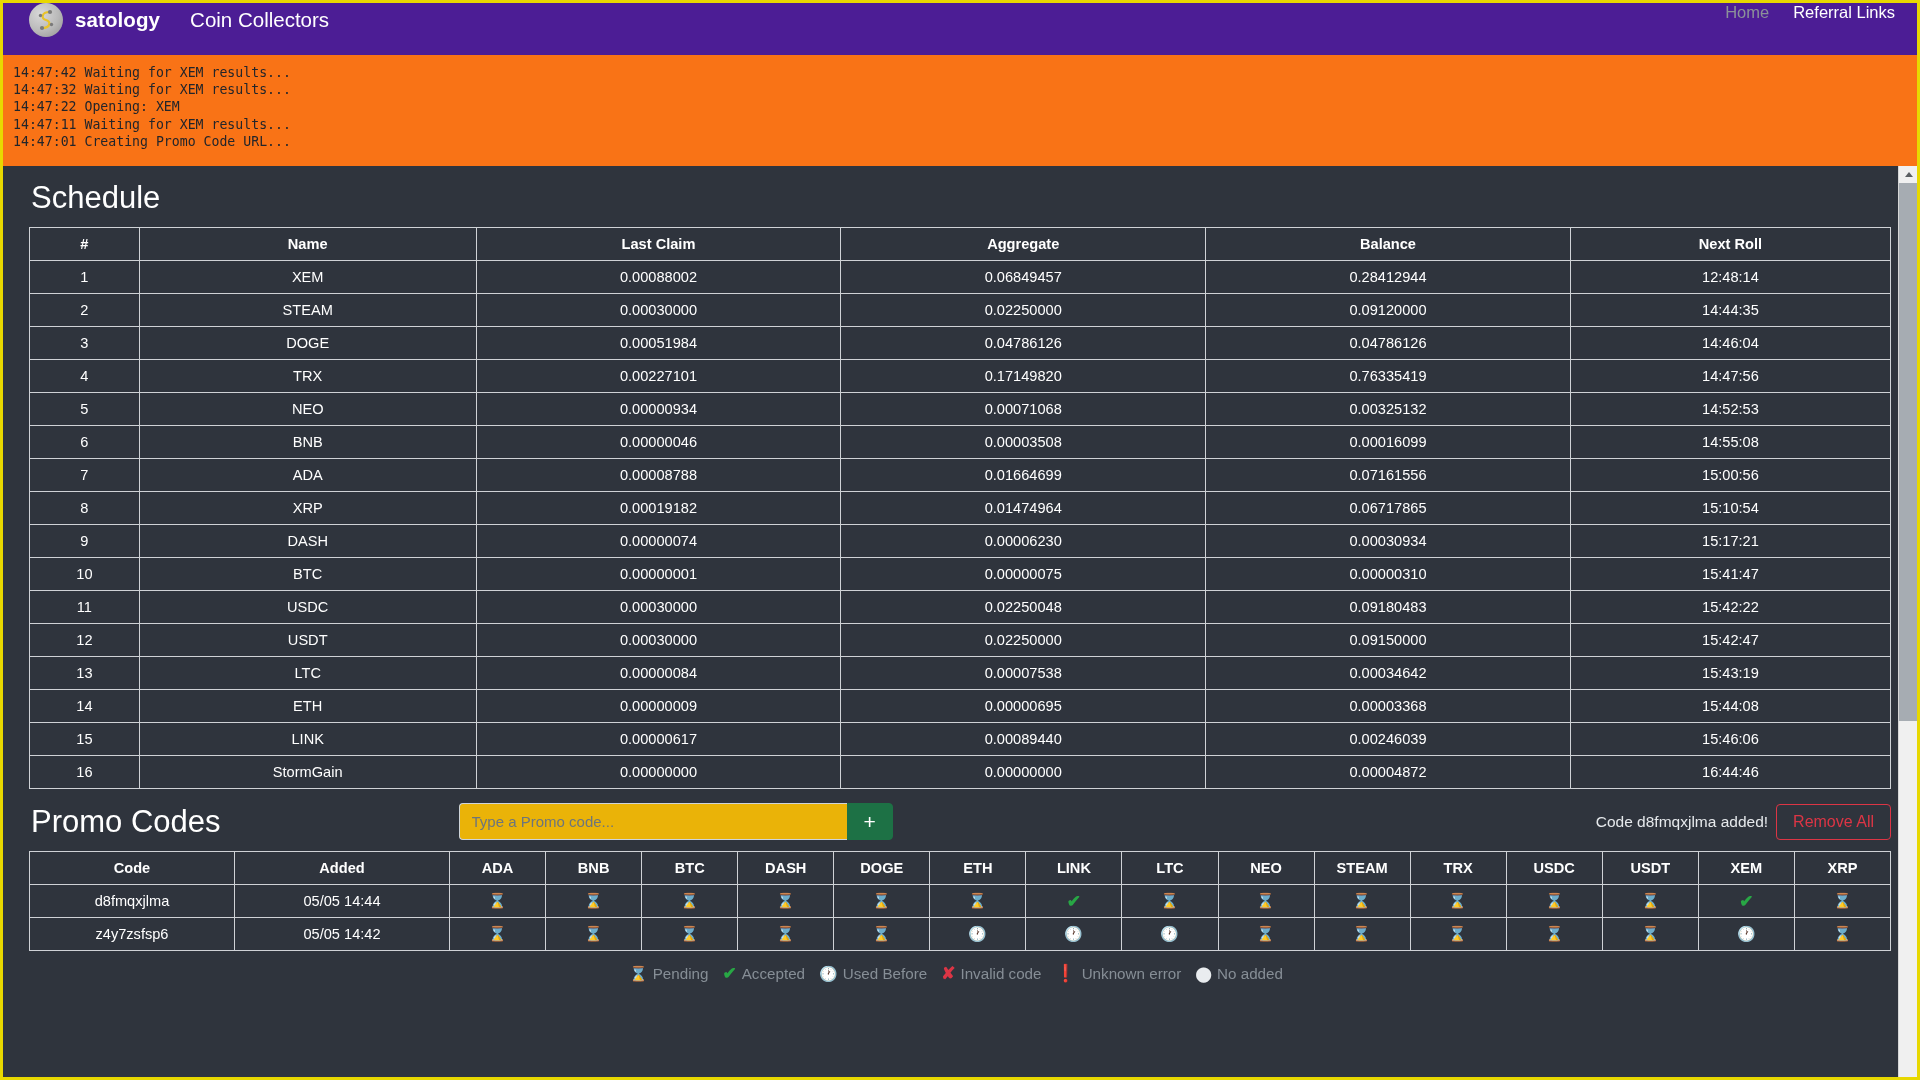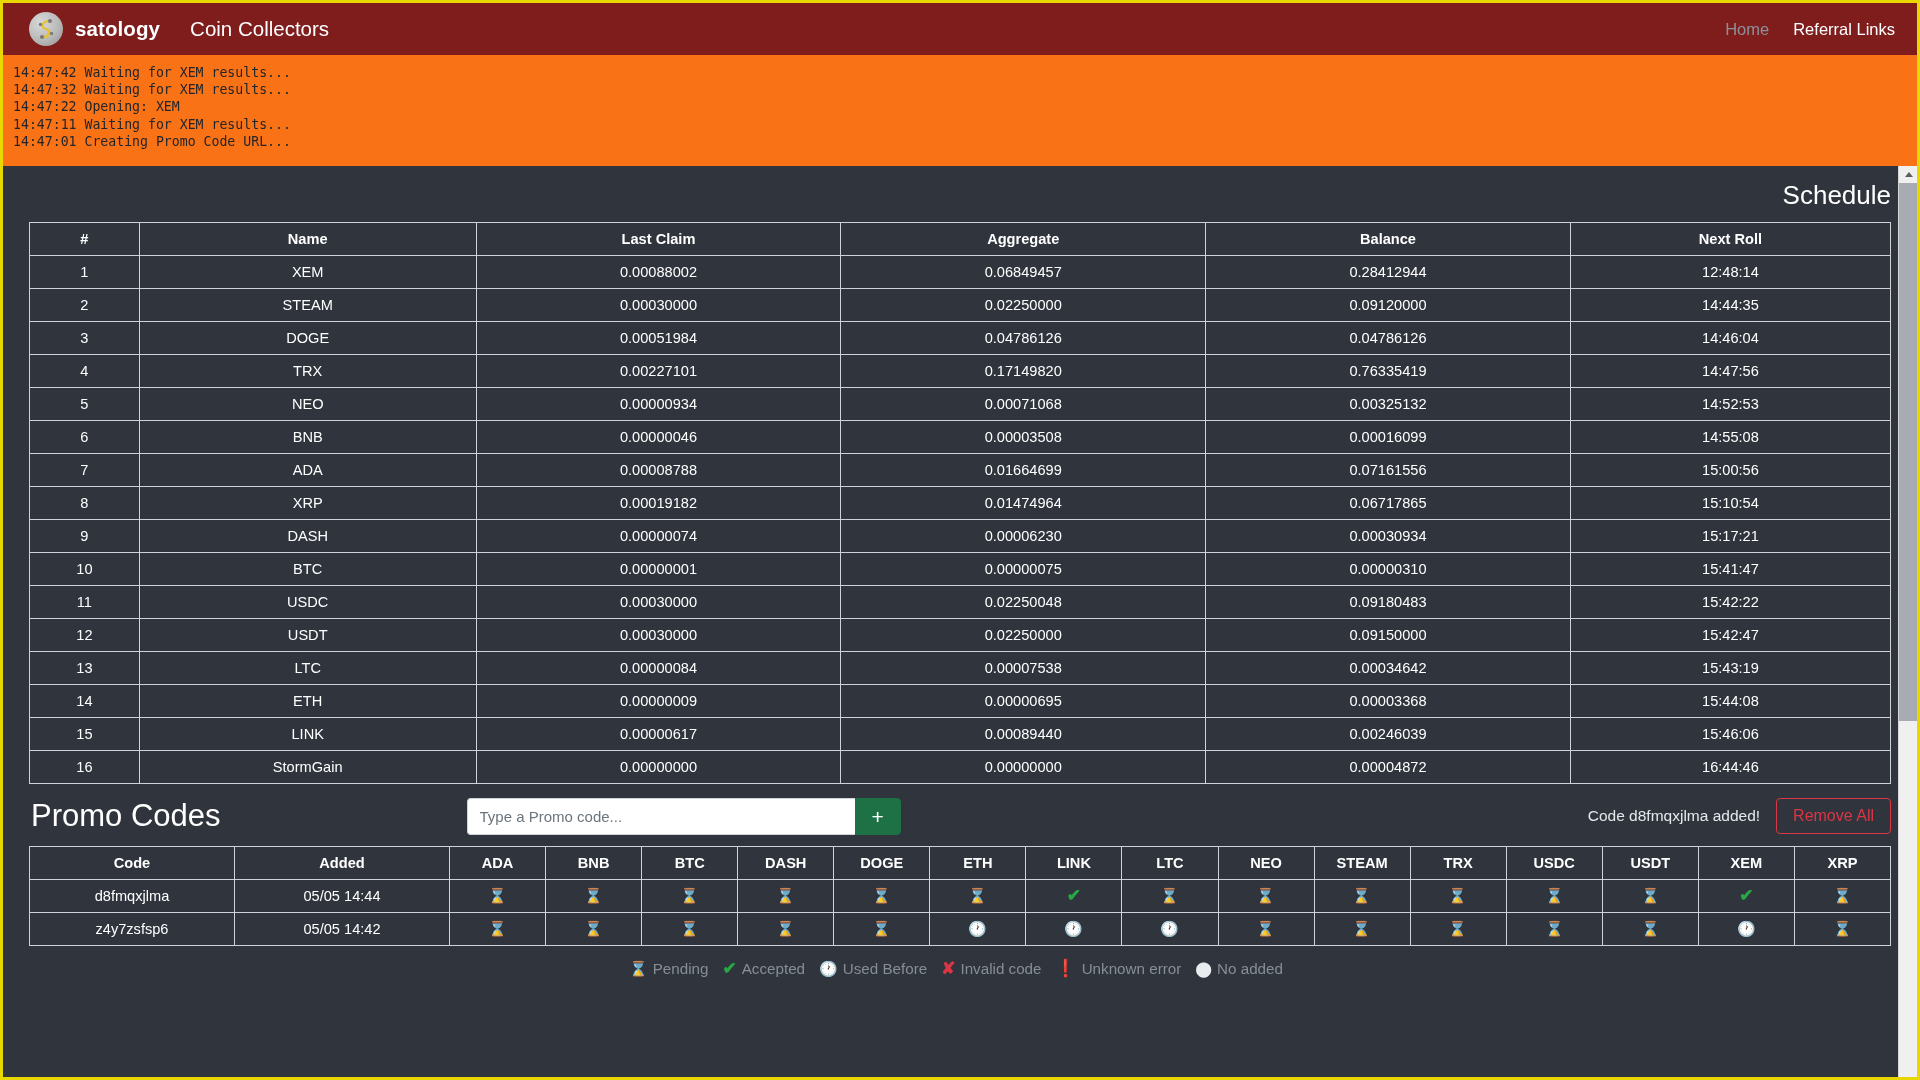--- a/index.html
+++ b/index.html
@@ -10,22 +10,22 @@
   }
   #app-window {
     position: absolute; inset: 0;
     border: 3px solid #e8d800;
     background: #2f343d;
     display: flex; flex-direction: column;
   }
   
   #navbar {
     height: 52px; flex: 0 0 52px;
-    background: #7f1d1d;
-    display: flex; align-items: center;
+    background: #4c1d95;
+    display: flex; align-items: flex-start;
     padding: 0 22px 0 26px;
   }
   #brand { display: flex; align-items: center; gap: 12px; }
   #logo-icon {
     width: 34px; height: 34px; border-radius: 50%;
     background: radial-gradient(circle at 35% 32%, #d9d9d9 0%, #b9b9b9 55%, #8f8f8f 100%);
     display: flex; align-items: center; justify-content: center;
     position: relative; flex: 0 0 34px;
   }
   #logo-icon svg { display: block; }
@@ -45,52 +45,52 @@
     font-family: "DejaVu Sans Mono", monospace;
     font-size: 13.2px; line-height: 17.2px;
     color: #22252b;
     overflow: hidden;
   }
   .log-line { white-space: pre; }
 
   
   #content { flex: 1 1 auto; padding: 0 26px 0 26px; overflow: hidden; position: relative; }
   .section-title {
-    color: #ffffff; font-size: 26px; font-weight: 400;
-    padding: 15px 0 12px 2px; line-height: 1.1; text-align: right;
+    color: #ffffff; font-size: 31px; font-weight: 400;
+    padding: 15px 0 12px 2px; line-height: 1.1;
   }
 
   
   table { border-collapse: collapse; width: 100%; table-layout: fixed; }
   #schedule-table { border: 1px solid #cfd2d6; }
   #schedule-table th, #schedule-table td {
     border: 1px solid #cfd2d6;
     color: #ffffff; text-align: center;
     font-size: 14.6px; height: 33px; padding: 0;
   }
   #schedule-table th { font-weight: bold; }
   #schedule-table col.c-num   { width: 5.9%; }
   #schedule-table col.c-name  { width: 18.1%; }
   #schedule-table col.c-claim { width: 19.6%; }
   #schedule-table col.c-agg   { width: 19.6%; }
   #schedule-table col.c-bal   { width: 19.6%; }
   #schedule-table col.c-next  { width: 17.2%; }
 
   
   #promo-head {
-    display: flex; align-items: center; gap: 16px;
+    display: flex; align-items: center; gap: 8px;
     padding: 13px 0 10px 2px; height: 62px;
   }
   #promo-title { color: #ffffff; font-size: 31px; font-weight: 400; flex: 0 0 auto; }
   #promo-input-wrap { display: flex; margin-left: 230px; }
   #promo-input {
     width: 388px; height: 37px;
     border: 1px solid #ced4da; border-right: none;
     border-radius: 4px 0 0 4px;
-    background: #ffffff; color: #495057;
+    background: #eab308; color: #495057;
     font-size: 15px; padding: 0 12px;
     font-family: "Liberation Sans", sans-serif;
     outline: none;
   }
   #promo-input::placeholder { color: #6c757d; }
   #promo-add-button {
     width: 46px; height: 37px;
     background: #1d7145; border: 1px solid #1d7145;
     border-radius: 0 4px 4px 0;
     color: #ffffff; font-size: 21px; line-height: 1;

